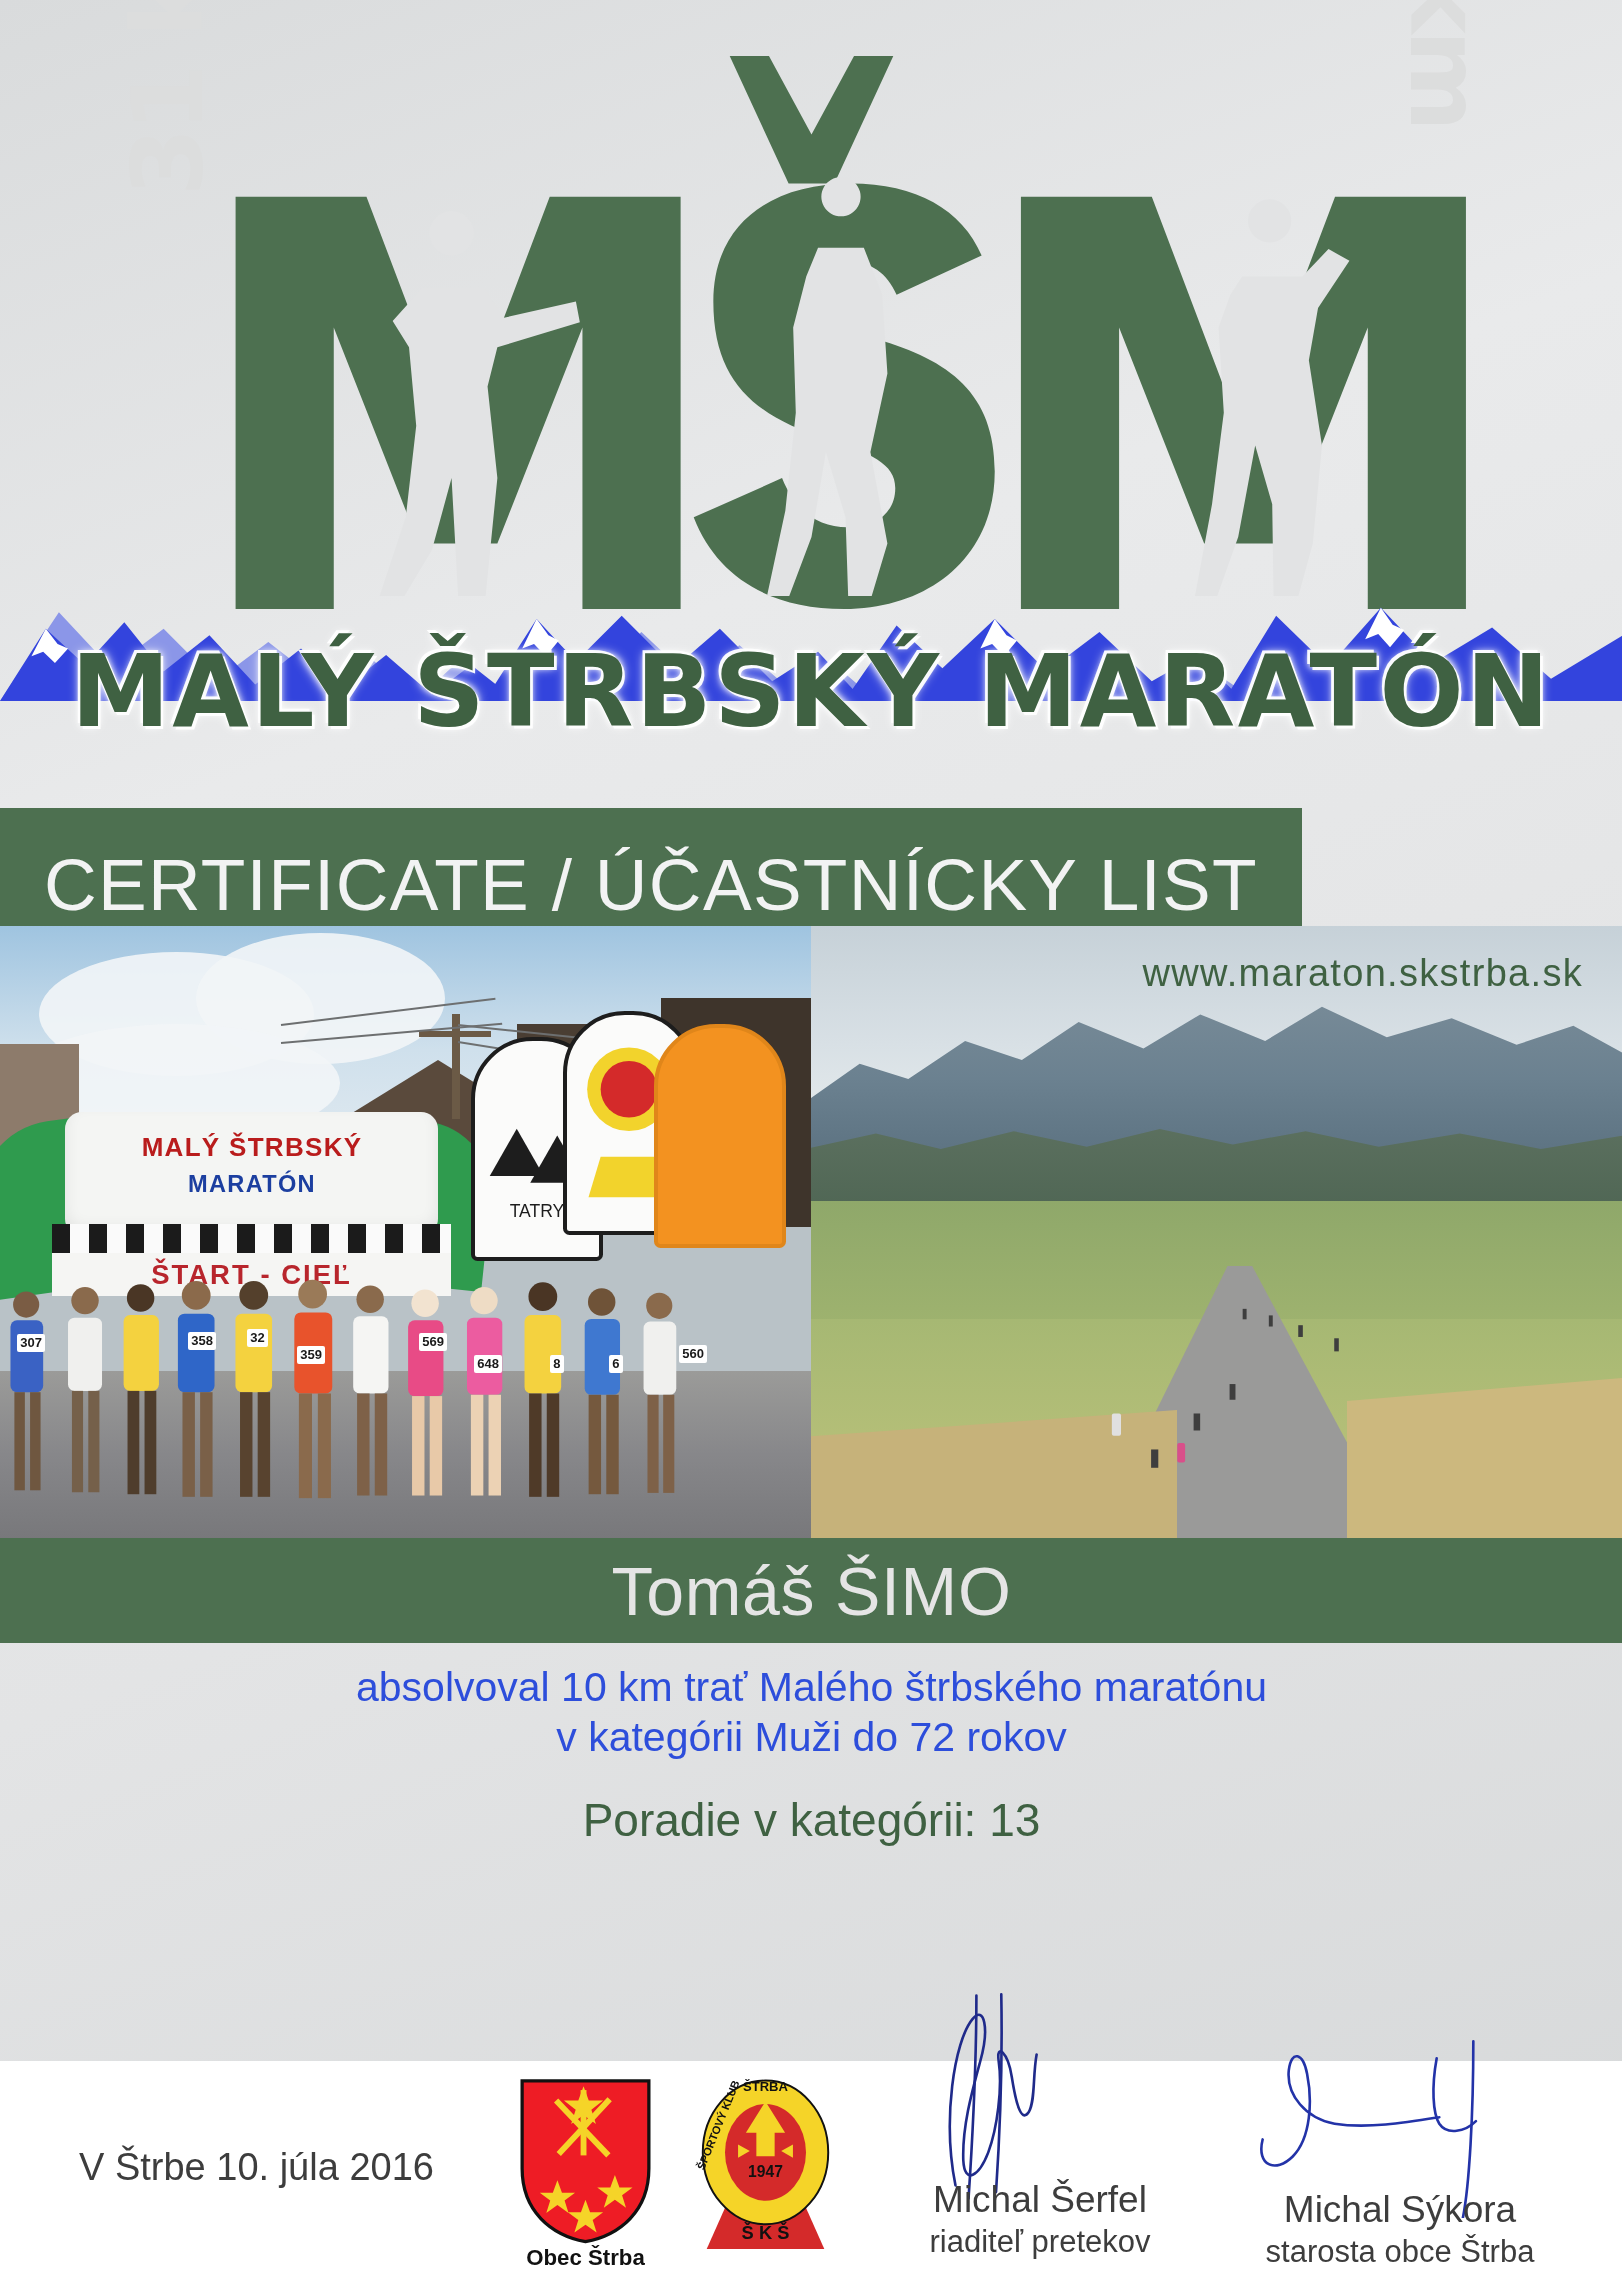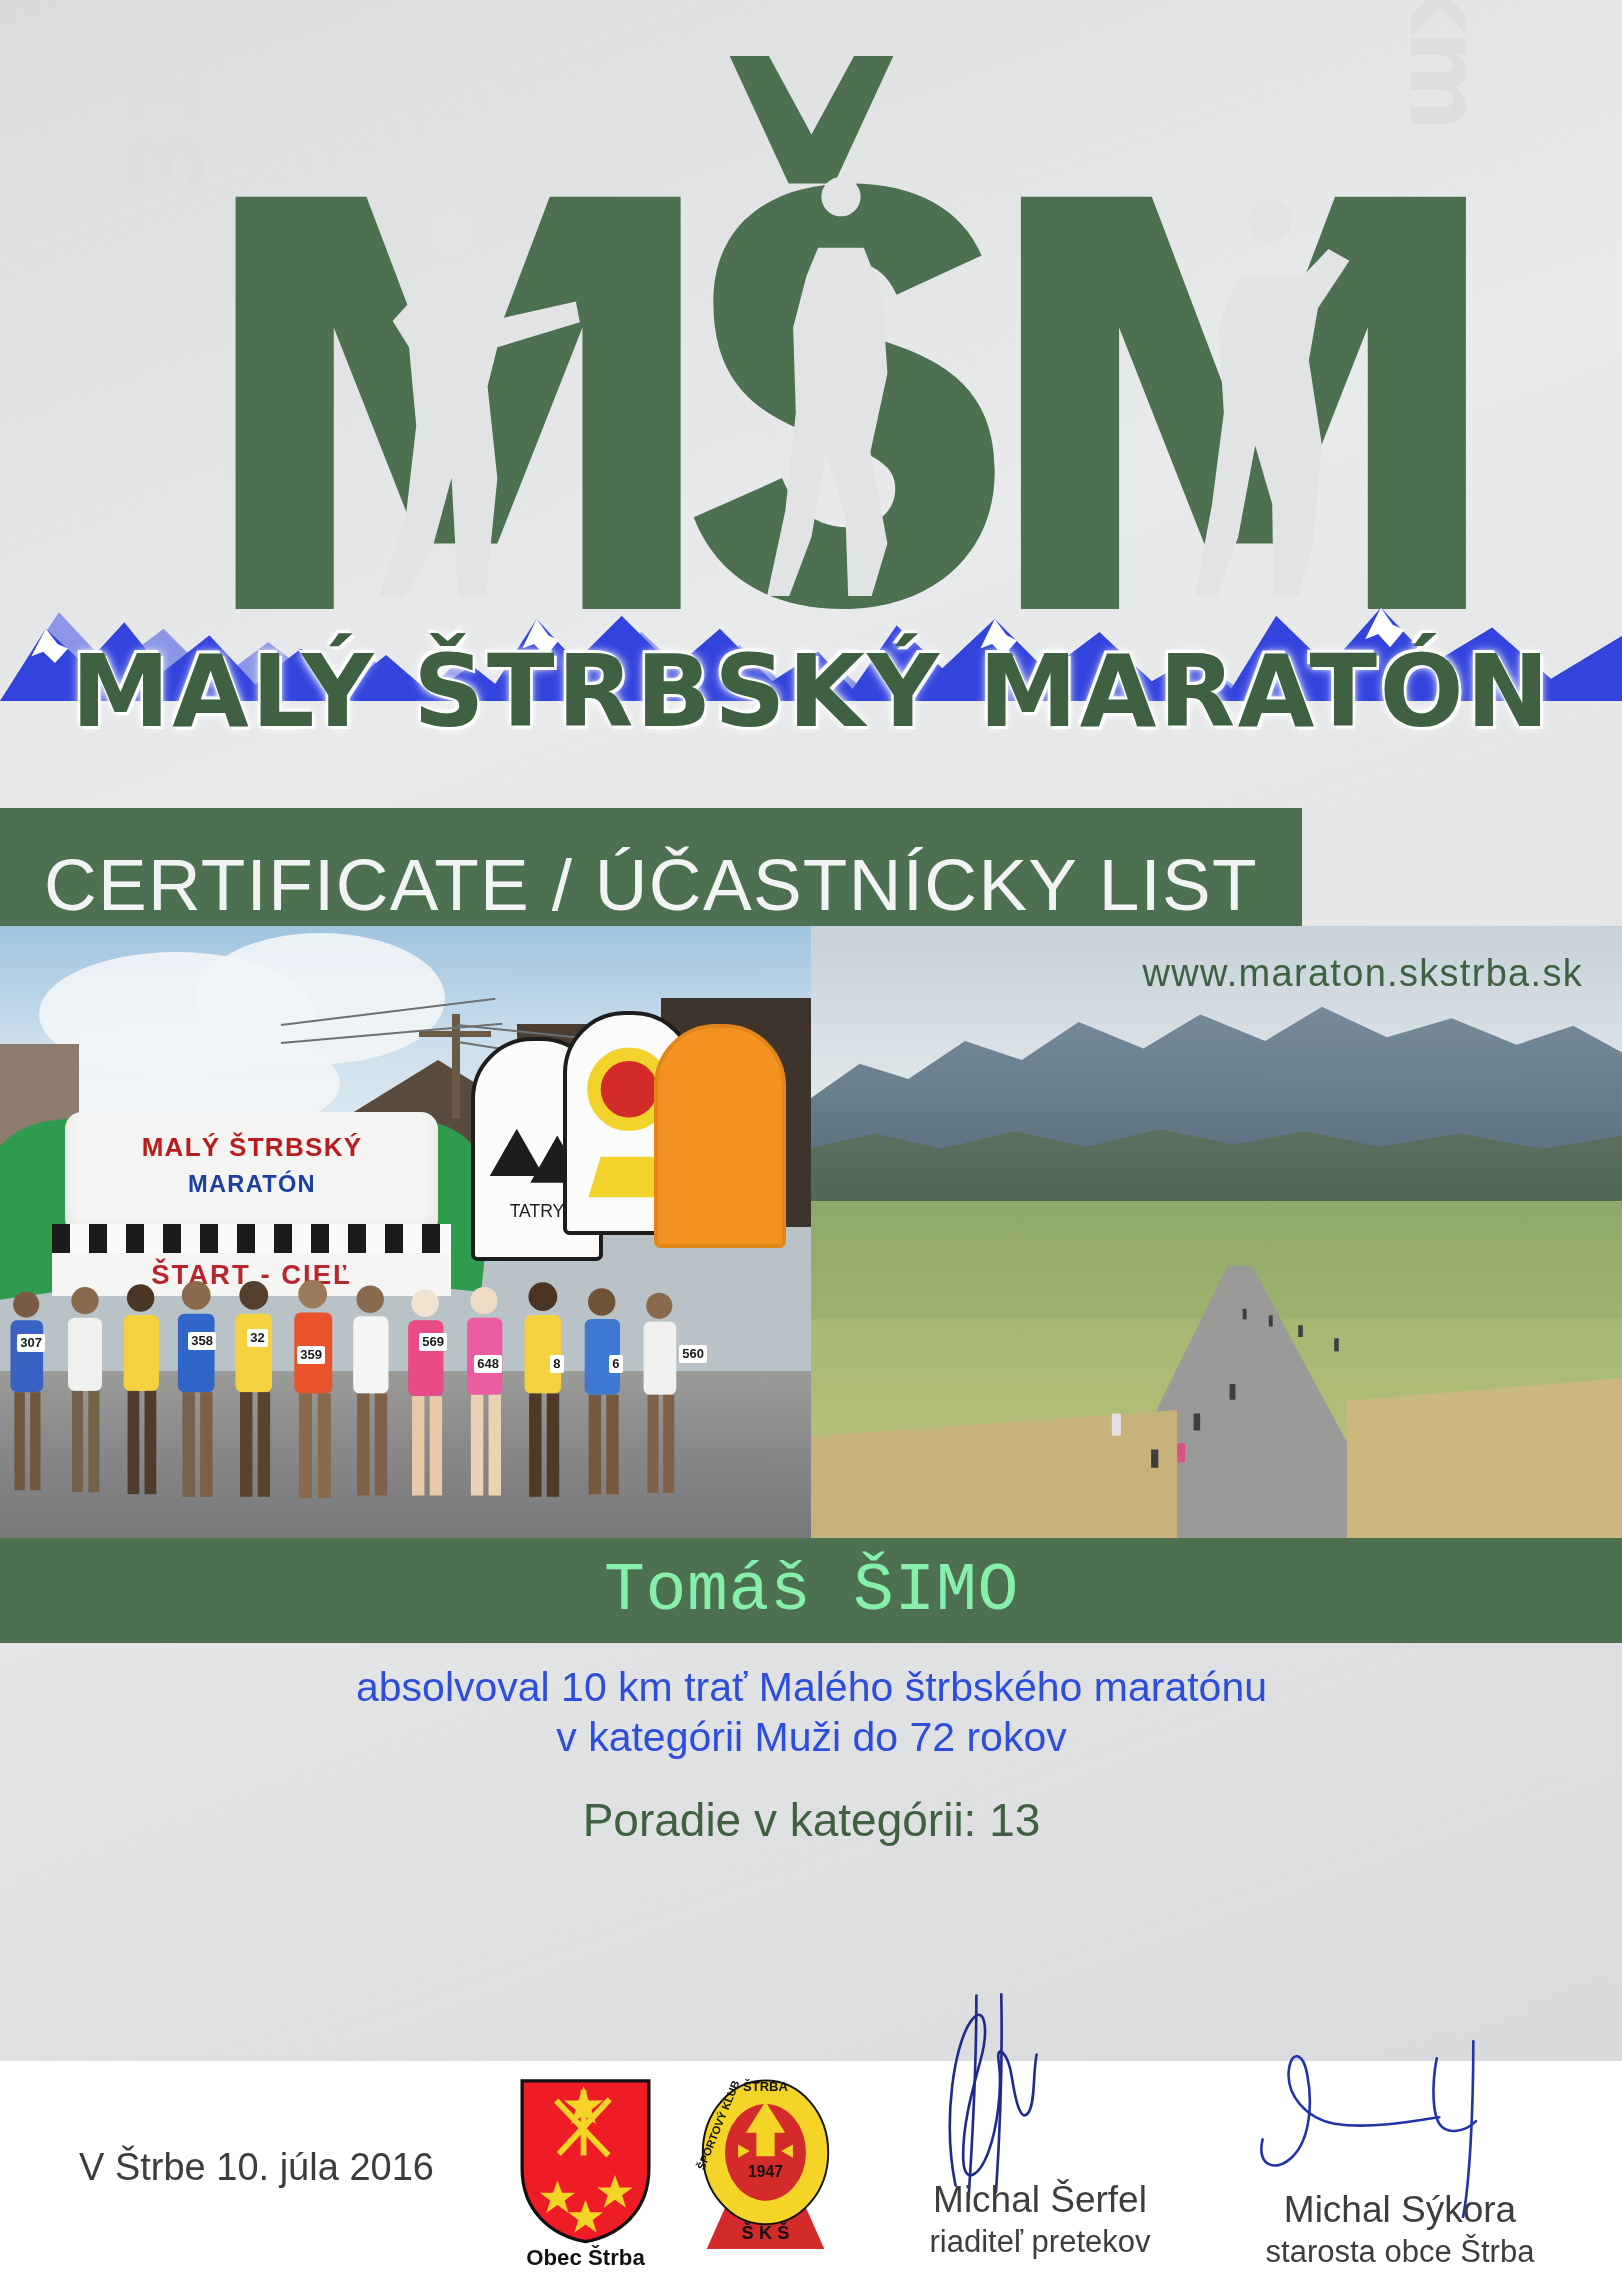--- a/index.html
+++ b/index.html
@@ -100,22 +100,22 @@
      clip-path:polygon(44% 0,52% 0,100% 100%,0 100%);}
 
   .url{position:absolute;right:72px;top:959px;font-family:"Liberation Sans",sans-serif;
      font-size:38px;color:#3f6142;letter-spacing:1.3px;}
 
   .watermark{position:absolute;left:733px;top:1184px;width:196px;height:294px;}
 
   
   .name-band{position:absolute;left:0;top:1538px;width:1623px;height:105px;
      background:#4d7050;display:flex;align-items:center;justify-content:center;}
-  .name-band span{color:#86efac;font-size:68px;letter-spacing:0.7px;
-     font-family:Liberation Mono, monospace;}
+  .name-band span{color:#e5e5e5;font-size:68px;letter-spacing:0.7px;
+     font-family:Liberation Sans, sans-serif;}
 
   
   .desc{position:absolute;left:0;top:1662px;width:1623px;text-align:center;
      font-family:"Liberation Sans",sans-serif;font-size:41px;color:#2d4edb;line-height:50px;}
   .results{position:absolute;left:0;top:1793px;width:1623px;
      display:flex;justify-content:center;gap:190px;
      font-family:"Liberation Sans",sans-serif;font-size:46px;color:#3f6142;}
 
   
   .decor{position:absolute;left:0;top:1898px;width:1623px;height:275px;}

